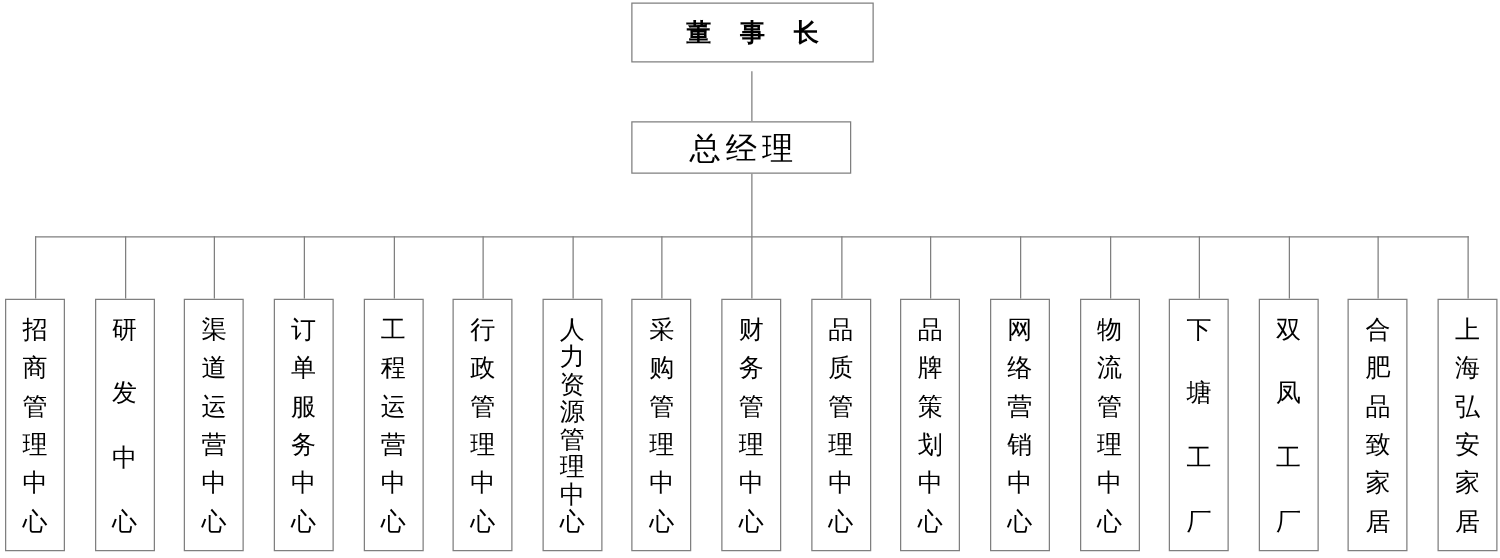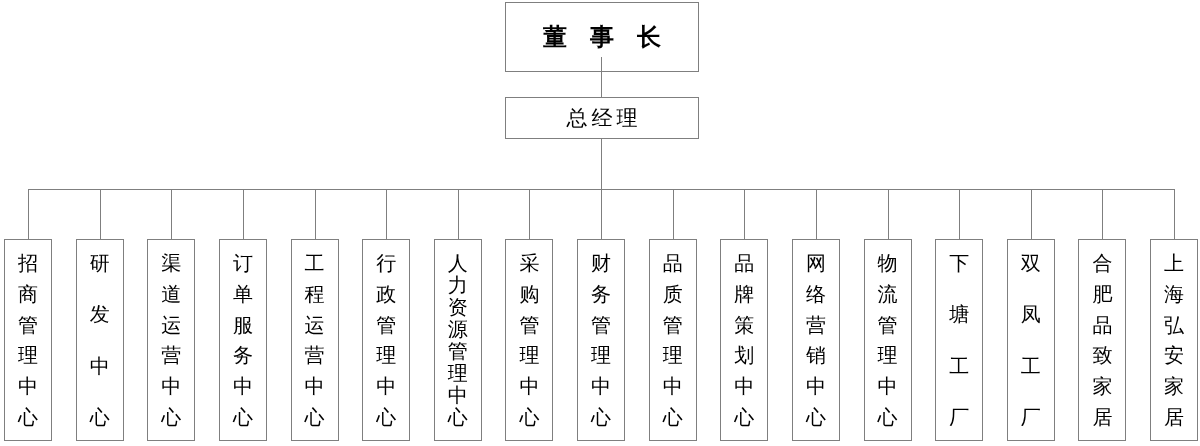--- a/index.html
+++ b/index.html
@@ -16,33 +16,33 @@
     position: absolute;
     box-sizing: border-box;
     border: 1px solid var(--line-color, #7f7f7f);
     background: #ffffff;
     display: flex;
     align-items: center;
     justify-content: center;
   }
   .root-node {
     left: 505px; top: 2px;
-    width: 194px; height: 70px;
-    font-size: 24px;
+    width: 194px; height: 48px;
+    font-size: 20px;
     font-weight: bold;
   }
   .root-node .spaced {
     letter-spacing: 23px;
     margin-right: -23px;
     white-space: nowrap;
   }
   .gm-node {
     left: 505px; top: 97px;
-    width: 194px; height: 42px;
-    font-size: 21px;
+    width: 176px; height: 42px;
+    font-size: 25px;
   }
   .gm-node .spaced2 {
     letter-spacing: 4px;
     margin-right: -4px;
     white-space: nowrap;
   }
   .vline {
     position: absolute;
     width: 1px;
     background: var(--line-color, #7f7f7f);

